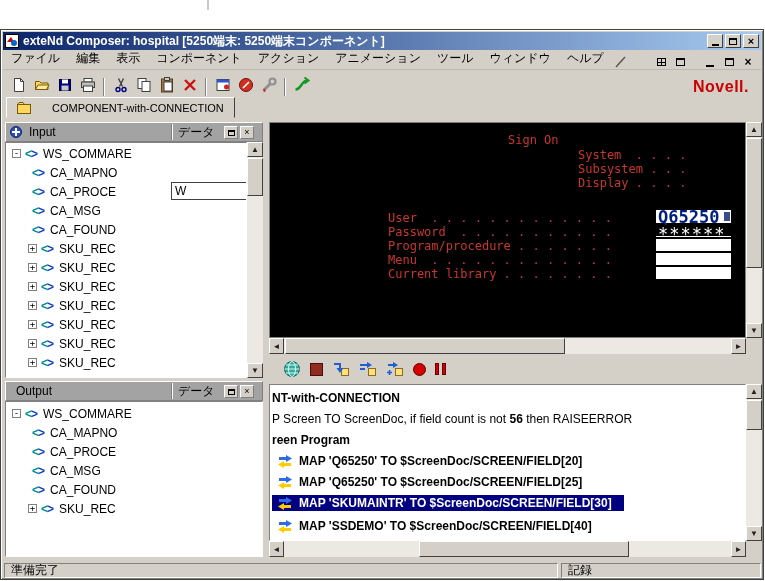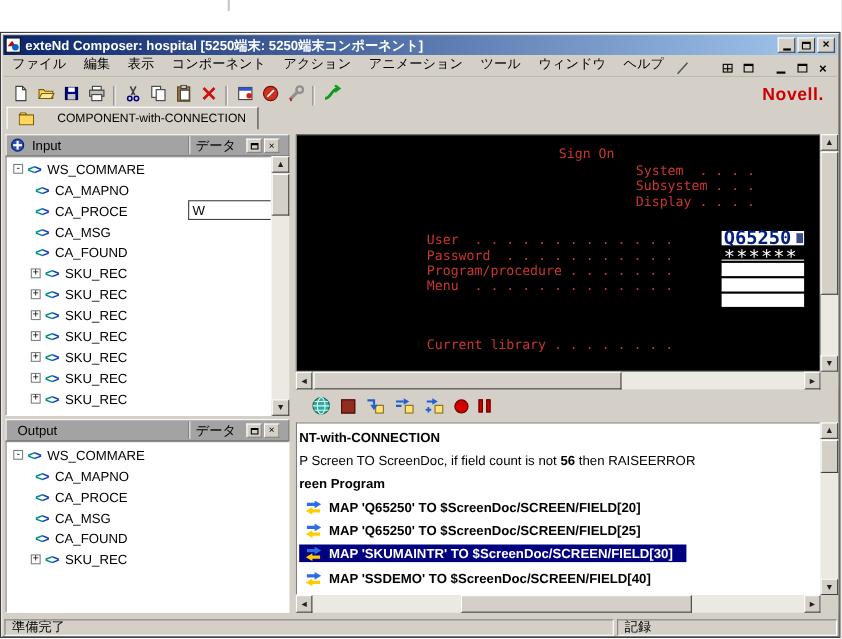--- a/index.html
+++ b/index.html
@@ -432,21 +432,21 @@
 <div class="screen">
   <span class="tl" style="left:238px; top:10px;">Sign On</span>
   <span class="tl" style="left:308px; top:25px;">System  . . . .</span>
   <span class="tl" style="left:308px; top:39px;">Subsystem . . .</span>
   <span class="tl" style="left:308px; top:53px;">Display . . . .</span>
 
   <span class="tl" style="left:118px; top:102px;">Password  . . . . . . . . . . .</span>
   <span class="tl" style="left:118px; top:88px;">User  . . . . . . . . . . . . .</span>
   <span class="tl" style="left:118px; top:116px;">Program/procedure . . . . . . .</span>
   <span class="tl" style="left:118px; top:130px;">Menu  . . . . . . . . . . . . .</span>
-  <span class="tl" style="left:118px; top:144px;margin-top:39px;">Current library . . . . . . . .</span>
+  <span class="tl" style="left:118px; top:144px;">Current library . . . . . . . .</span>
 
   <span class="tf tf-user" style="top:87px;">
     <span>Q65250</span>
     <span class="tf-cursor"></span>
   </span>
   <span class="tf tf-pwd" style="top:101px;">
     <span>******</span>
   </span>
   <span class="tf tf-empty" style="top:116px;"></span>
   <span class="tf tf-empty" style="top:130px;"></span>

